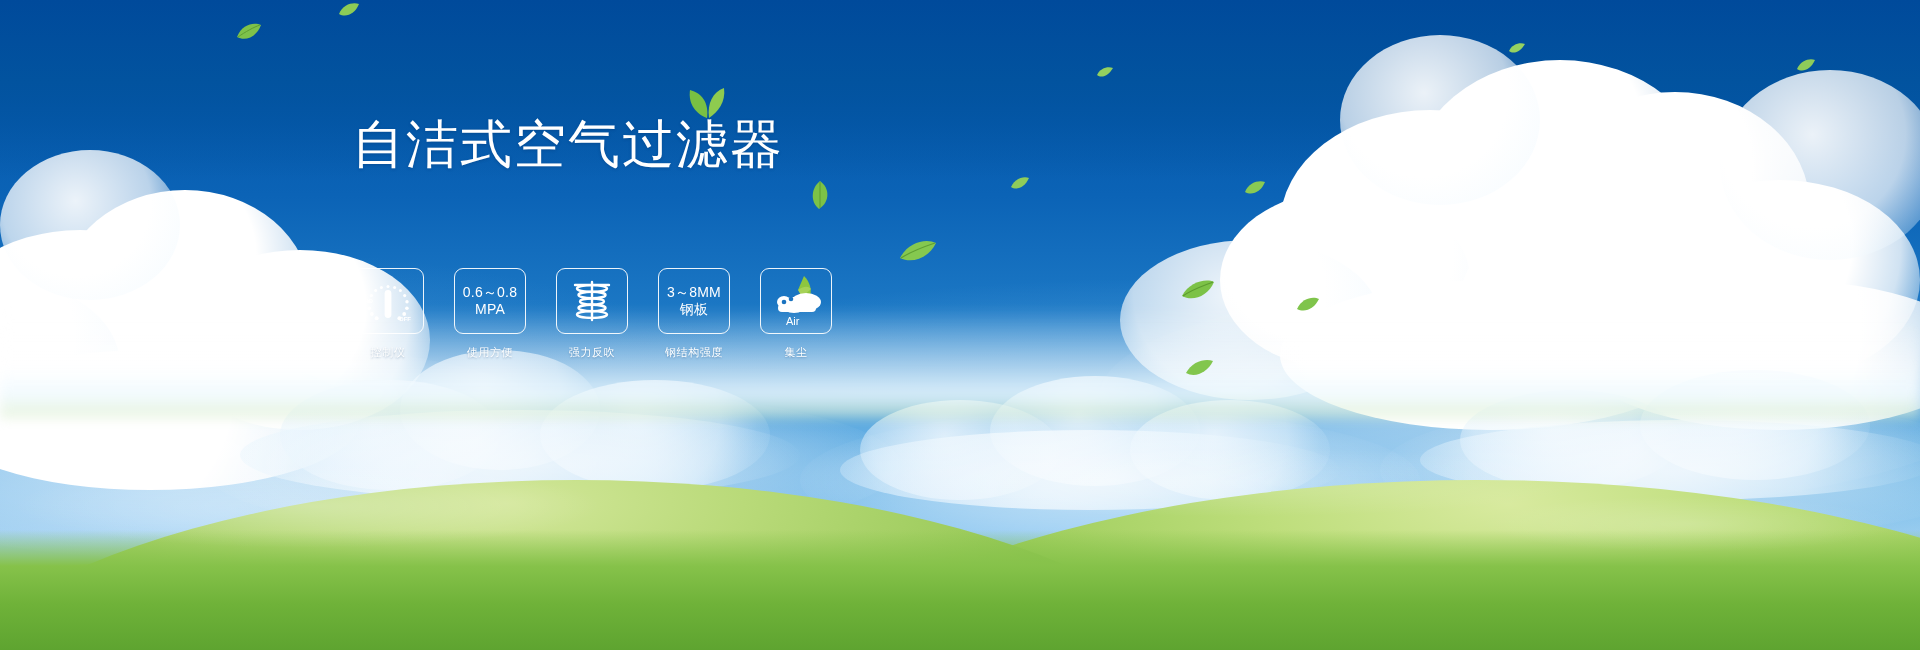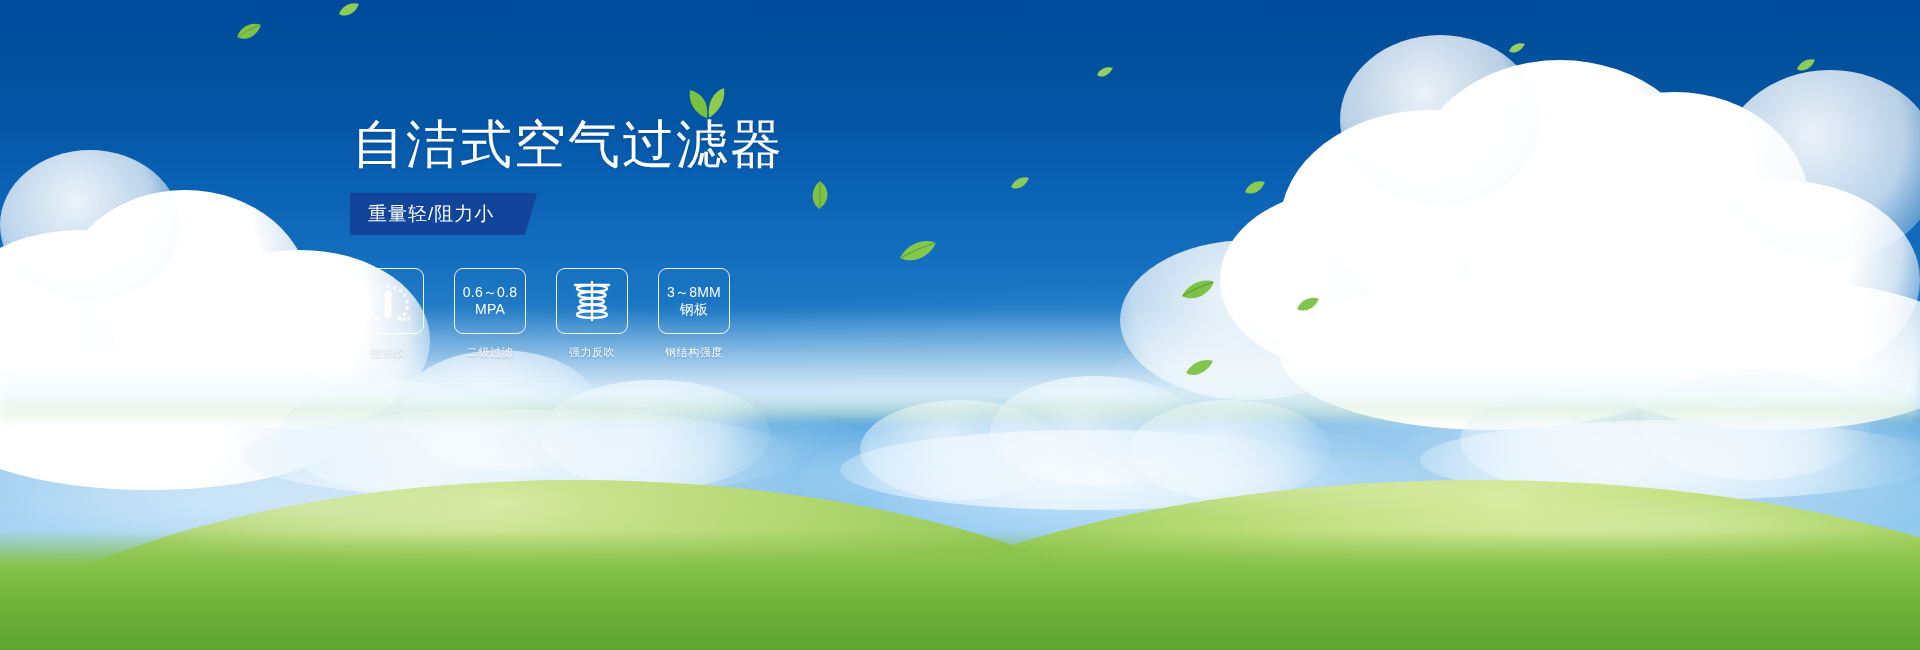--- a/index.html
+++ b/index.html
@@ -243,21 +243,20 @@
 
     <div class="title-wrap">
       <svg class="title-leaf" width="52" height="40" viewBox="0 0 52 40">
         <path d="M25 38 C14 34 6 24 8 10 C20 13 27 23 25 38 Z" fill="#79c043"></path>
         <path d="M27 38 C36 32 44 22 42 8 C31 12 25 23 27 38 Z" fill="#8ecb4f"></path>
       </svg>
       <div class="title">自洁式空气过滤器</div>
     </div>
 
     <div class="tagbar">
-      <div class="tag-a">重量轻/阻力小</div>
     </div>
 
     <div class="features">
 
       <div class="feat">
         <div class="feat-box">
           <svg width="58" height="50" viewBox="0 0 58 50">
             <g fill="#ffffff">
               <circle cx="29" cy="10.5" r="1.5"></circle>
                 <circle cx="22.4" cy="11.4" r="1.5"></circle>
@@ -281,21 +280,21 @@
           </svg>
         </div>
         <div class="feat-label">控制仪</div>
       </div>
 
       <div class="feat">
         <div class="feat-box">
           <div class="feat-text">0.6～0.8
 MPA</div>
         </div>
-        <div class="feat-label">二级过滤</div>
+        <div class="feat-label">使用方便</div>
       </div>
 
       <div class="feat">
         <div class="feat-box">
           <svg width="52" height="50" viewBox="0 0 52 50">
             <g stroke="#ffffff" fill="none" stroke-width="2.4" stroke-linecap="round">
               <path d="M9 9 H43"></path>
               <ellipse cx="26" cy="12.5" rx="15" ry="3.4"></ellipse>
               <ellipse cx="26" cy="19" rx="13.5" ry="3.2"></ellipse>
               <ellipse cx="26" cy="25.5" rx="12" ry="3.0"></ellipse>
@@ -309,16 +308,34 @@
       </div>
 
       <div class="feat">
         <div class="feat-box">
           <div class="feat-text">3～8MM
 钢板</div>
         </div>
         <div class="feat-label">钢结构强度</div>
       </div>
 
+      <div class="feat">
+        <div class="feat-box">
+          <svg width="64" height="58" viewBox="0 0 64 58">
+            <path d="M40 4 C46 10 48 18 46 24 L34 18 Z" fill="#8dc63f"></path>
+            <path d="M34 18 C40 14 44 14 47 17 L38 25 Z" fill="#a6d257"></path>
+            <g fill="#ffffff">
+              <ellipse cx="42" cy="30" rx="15" ry="9"></ellipse>
+              <ellipse cx="30" cy="33" rx="12" ry="8"></ellipse>
+              <ellipse cx="20" cy="30" rx="7" ry="6"></ellipse>
+              <rect x="14" y="32" width="38" height="8" rx="4"></rect>
+            </g>
+            <circle cx="20" cy="30" r="2.3" fill="#1a73c0"></circle>
+            <circle cx="27" cy="27" r="2.3" fill="#1a73c0"></circle>
+            <text x="22" y="53" font-family="'Liberation Sans',sans-serif" font-size="11" fill="#ffffff" id="air-label">Air</text>
+          </svg>
+        </div>
+        <div class="feat-label">集尘</div>
+      </div>
 
     </div>
   </div>
 </div>
 
 </body></html>

